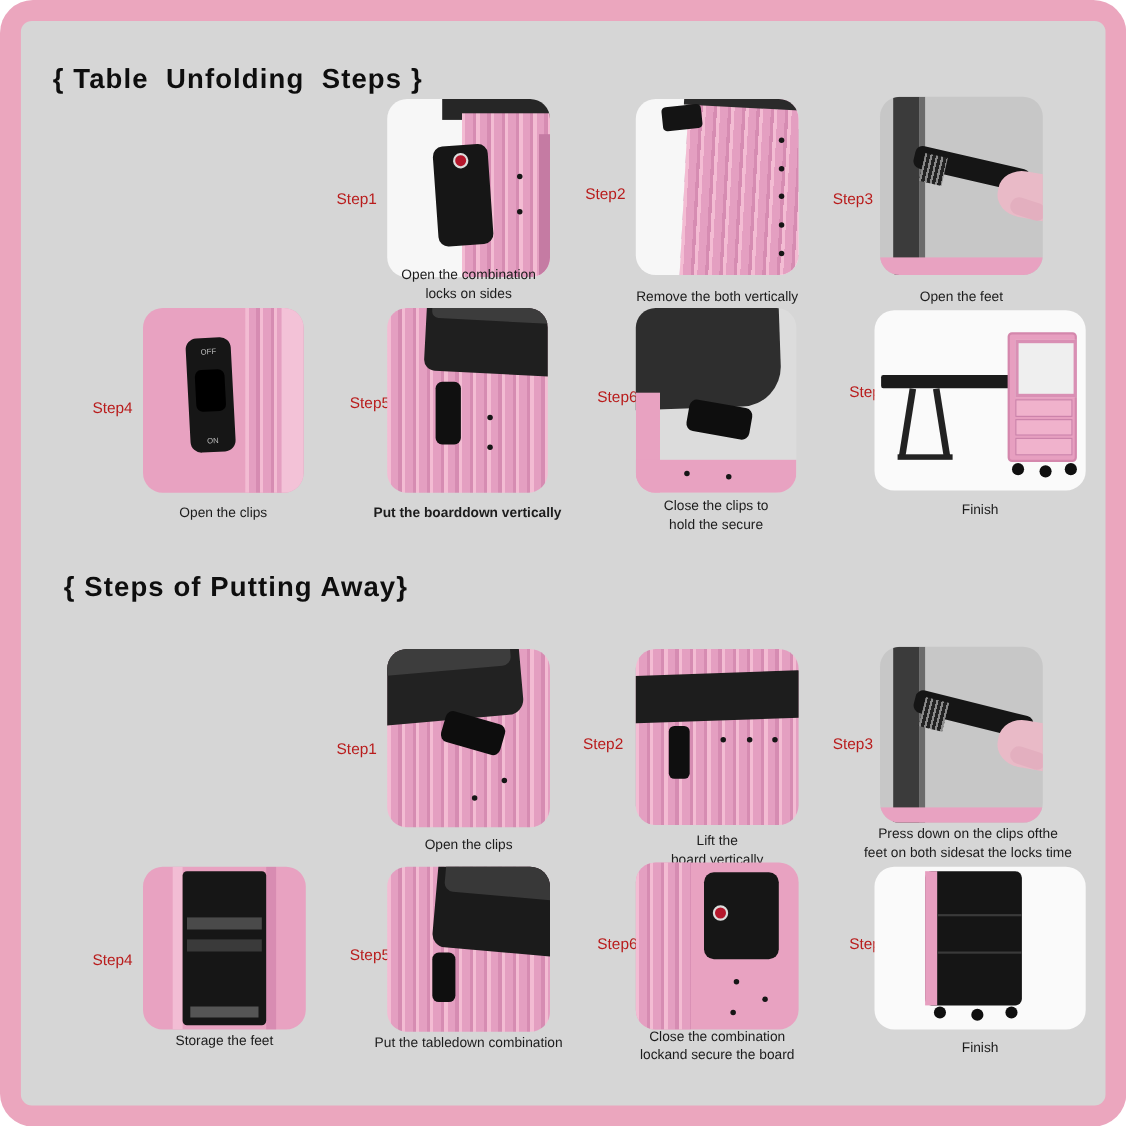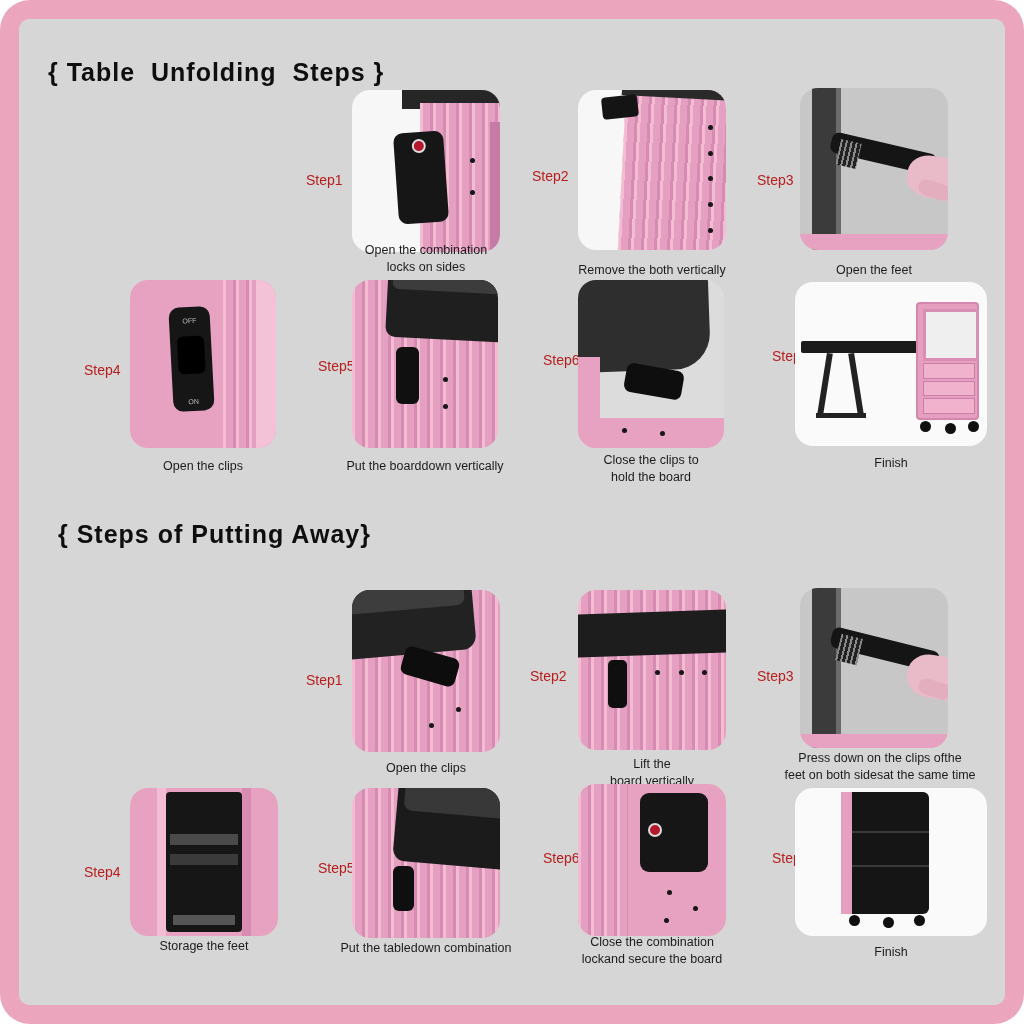--- a/index.html
+++ b/index.html
@@ -89,33 +89,33 @@
 
 <div class="step-label" style="left:318px;top:358px;">Step5</div>
 <div class="tile pink-rib" style="left:352px;top:280px;width:146px;height:168px;">
   <div class="abs" style="left:24%;top:-10%;width:92%;height:46%;background:#1f1f1f;border-radius:10px;transform:rotate(3deg);">
     <div style="position:absolute;left:4%;top:8%;width:92%;height:30%;background:#3c3c3c;border-radius:6px;"></div>
   </div>
   <div class="abs" style="left:30%;top:40%;width:16%;height:34%;background:#101010;border-radius:6px;"></div>
   <div class="dot" style="left:62%;top:58%;"></div>
   <div class="dot" style="left:62%;top:74%;"></div>
 </div>
-<div class="caption" style="left:315px;top:458px;width:220px;">Put the boarddown vertically</div>
+<div class="caption" style="left:315px;top:458px;width:220px;font-weight:bold;">Put the boarddown vertically</div>
 
 <div class="step-label" style="left:543px;top:352px;">Step6</div>
 <div class="tile" style="left:578px;top:280px;width:146px;height:168px;background:#dcdcdc;">
   <div class="abs" style="left:-12%;top:-16%;width:102%;height:70%;background:#2e2e2e;border-radius:0 0 36px 0;transform:rotate(-2deg);"></div>
   <div class="abs pink" style="left:0;top:46%;width:15%;height:54%;"></div>
   <div class="abs pink" style="left:0;top:82%;width:100%;height:18%;"></div>
   <div class="abs" style="left:32%;top:52%;width:40%;height:17%;background:#0e0e0e;border-radius:7px;transform:rotate(10deg);"></div>
   <div class="dot" style="left:30%;top:88%;"></div>
   <div class="dot" style="left:56%;top:90%;"></div>
 </div>
 <div class="caption" style="left:551px;top:452px;width:200px;">Close the clips to
-hold the board</div>
+hold the secure</div>
 
 <div class="step-label" style="left:772px;top:348px;">Step7</div>
 <div class="tile" style="left:795px;top:282px;width:192px;height:164px;background:#fafafa;">
   <div class="abs" style="left:3%;top:36%;width:66%;height:7%;background:#1b1b1b;border-radius:2px;"></div>
   <div class="abs" style="left:14%;top:43%;width:3%;height:38%;background:#222;transform:rotate(9deg);"></div>
   <div class="abs" style="left:30%;top:43%;width:3%;height:38%;background:#222;transform:rotate(-9deg);"></div>
   <div class="abs" style="left:11%;top:80%;width:26%;height:3%;background:#222;"></div>
   <div class="abs" style="left:63%;top:12%;width:31%;height:70%;background:#e79fc0;border:2px solid #d487ac;border-radius:4px;">
     <div style="position:absolute;left:8%;top:5%;width:84%;height:40%;background:#efefef;border:3px solid #d98fb4;"></div>
     <div style="position:absolute;left:8%;top:52%;width:84%;height:12%;background:#f0b2cc;border:1px solid #c87fa8;"></div>
@@ -156,21 +156,21 @@
 <div class="tile" style="left:800px;top:588px;width:148px;height:160px;background:#c7c7c7;">
   <div class="abs" style="left:8%;top:0;width:16%;height:100%;background:#3b3b3b;"></div>
   <div class="abs" style="left:24%;top:0;width:4%;height:100%;background:#6b6b6b;"></div>
   <div class="abs pink" style="left:0;bottom:0;width:100%;height:9%;"></div>
   <div class="abs" style="left:20%;top:32%;width:74%;height:13%;background:#151515;border-radius:7px;transform:rotate(14deg);"></div>
   <div class="abs" style="left:26%;top:30%;width:15%;height:17%;background:repeating-linear-gradient(90deg,#8a8a8a 0 2px,#222 2px 5px);transform:rotate(14deg);"></div>
   <div class="abs" style="right:-6%;top:42%;width:34%;height:27%;background:#e9bac7;border-radius:45% 0 0 45%;transform:rotate(10deg);"></div>
   <div class="abs" style="right:-2%;top:58%;width:22%;height:10%;background:#e3afbf;border-radius:10px;transform:rotate(18deg);"></div>
 </div>
 <div class="caption" style="left:765px;top:750px;width:230px;">Press down on the clips ofthe
-feet on both sidesat the same time</div>
+feet on both sidesat the locks time</div>
 
 <div class="step-label" style="left:84px;top:864px;">Step4</div>
 <div class="tile pink" style="left:130px;top:788px;width:148px;height:148px;">
   <div class="abs" style="left:18%;top:0;width:6%;height:100%;background:#f2bdd4;"></div>
   <div class="abs" style="left:76%;top:0;width:6%;height:100%;background:#d88cb2;"></div>
   <div class="abs" style="left:24%;top:3%;width:52%;height:94%;background:#161616;border-radius:4px;">
     <div style="position:absolute;left:6%;top:30%;width:88%;height:8%;background:#4a4a4a;"></div>
     <div style="position:absolute;left:6%;top:44%;width:88%;height:8%;background:#3a3a3a;"></div>
     <div style="position:absolute;left:10%;top:88%;width:80%;height:7%;background:#555;"></div>
   </div>

